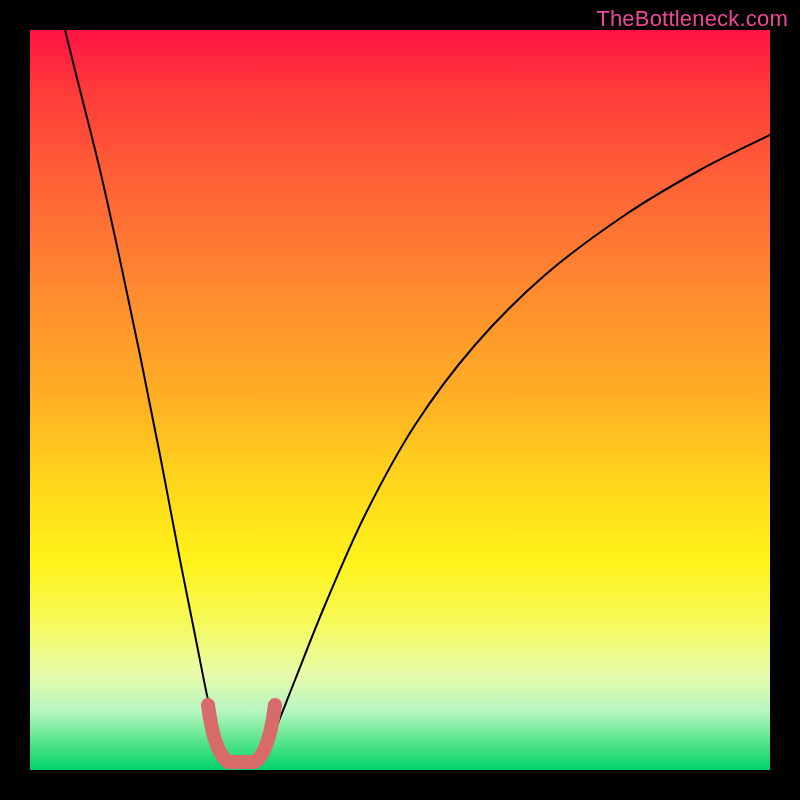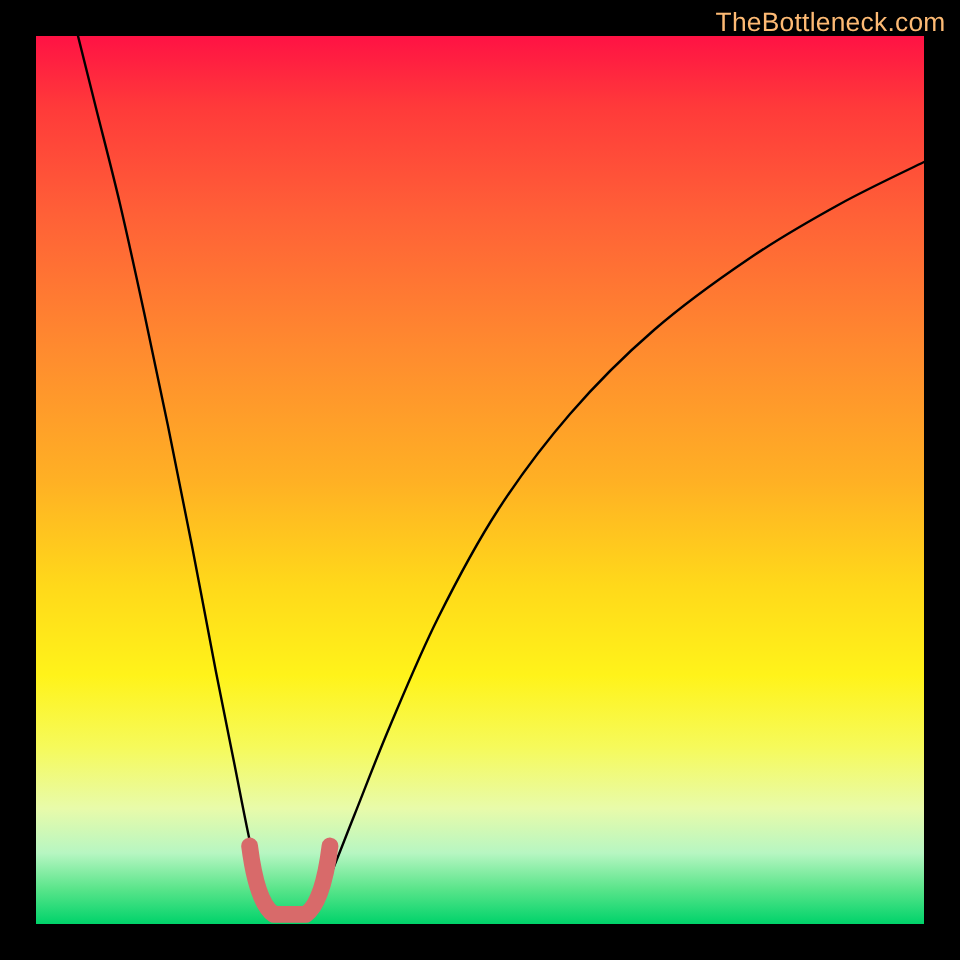--- a/index.html
+++ b/index.html
@@ -29,21 +29,21 @@
       #e8fbaa 87%,
       #b7f6c2 92%,
       #5be58b 96%,
       #00d36a 100%
     );
   }
   .watermark {
     position: absolute;
     top: 6px;
     right: 12px;
-    color: #fdba74;
+    color: #ec4899;
     font-size: 22px;
     letter-spacing: 0.2px;
     font-weight: 400;
     z-index: 10;
   }
   svg.curve {
     position: absolute;
     left: 0;
     top: 0;
     width: 740px;

